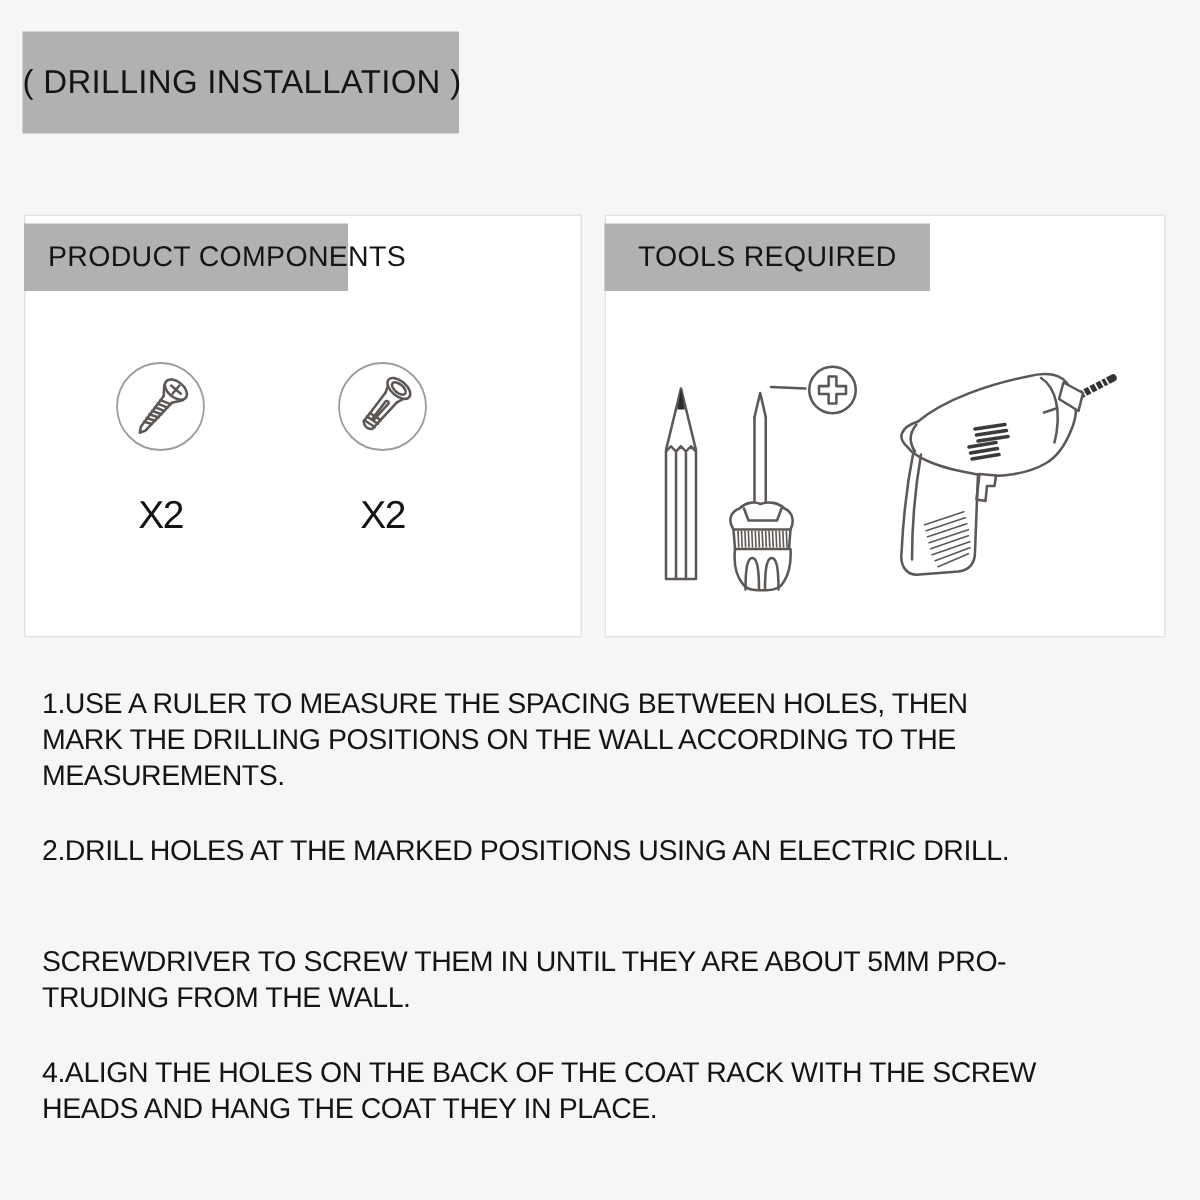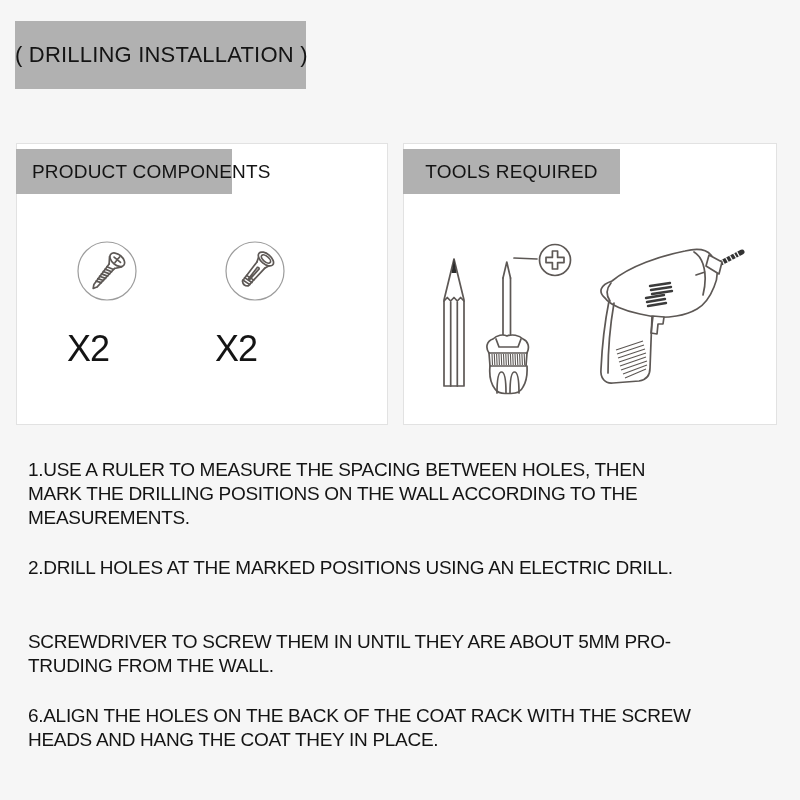--- a/index.html
+++ b/index.html
@@ -35,21 +35,21 @@
     background:#b1b1b1;
     font-size:19px;line-height:45px;
     box-sizing:border-box;white-space:nowrap;
     letter-spacing:.2px;
   }
   .panel-components .panel-header{width:216px;padding-left:16px;}
   .panel-tools .panel-header{width:217px;text-align:center;}
 
   .qty-label{
     position:absolute;top:184px;width:80px;
-    font-size:36px;letter-spacing:-1px;
+    text-align:center;font-size:26px;letter-spacing:-1px;
   }
   .qty-1{left:50px;}
   .qty-2{left:198px;}
 
   
   .instructions{left:28px;top:458px;width:760px;}
   .instructions p{
     margin:0 0 26px 0;
     font-size:19px;line-height:24px;
     letter-spacing:-0.3px;
@@ -173,16 +173,16 @@
   </p>
   <p>
     <span class="line">2.DRILL HOLES AT THE MARKED POSITIONS USING AN ELECTRIC DRILL.</span>
   </p>
   <p>
     <br>
     <span class="line">SCREWDRIVER TO SCREW THEM IN UNTIL THEY ARE ABOUT 5MM PRO-</span><br>
     <span class="line">TRUDING FROM THE WALL.</span>
   </p>
   <p>
-    <span class="line">6.ALIGN THE HOLES ON THE BACK OF THE COAT RACK WITH THE SCREW</span><br>
+    <span class="line">4.ALIGN THE HOLES ON THE BACK OF THE COAT RACK WITH THE SCREW</span><br>
     <span class="line">HEADS AND HANG THE COAT THEY IN PLACE.</span>
   </p>
 </div>
 
 </body></html>

